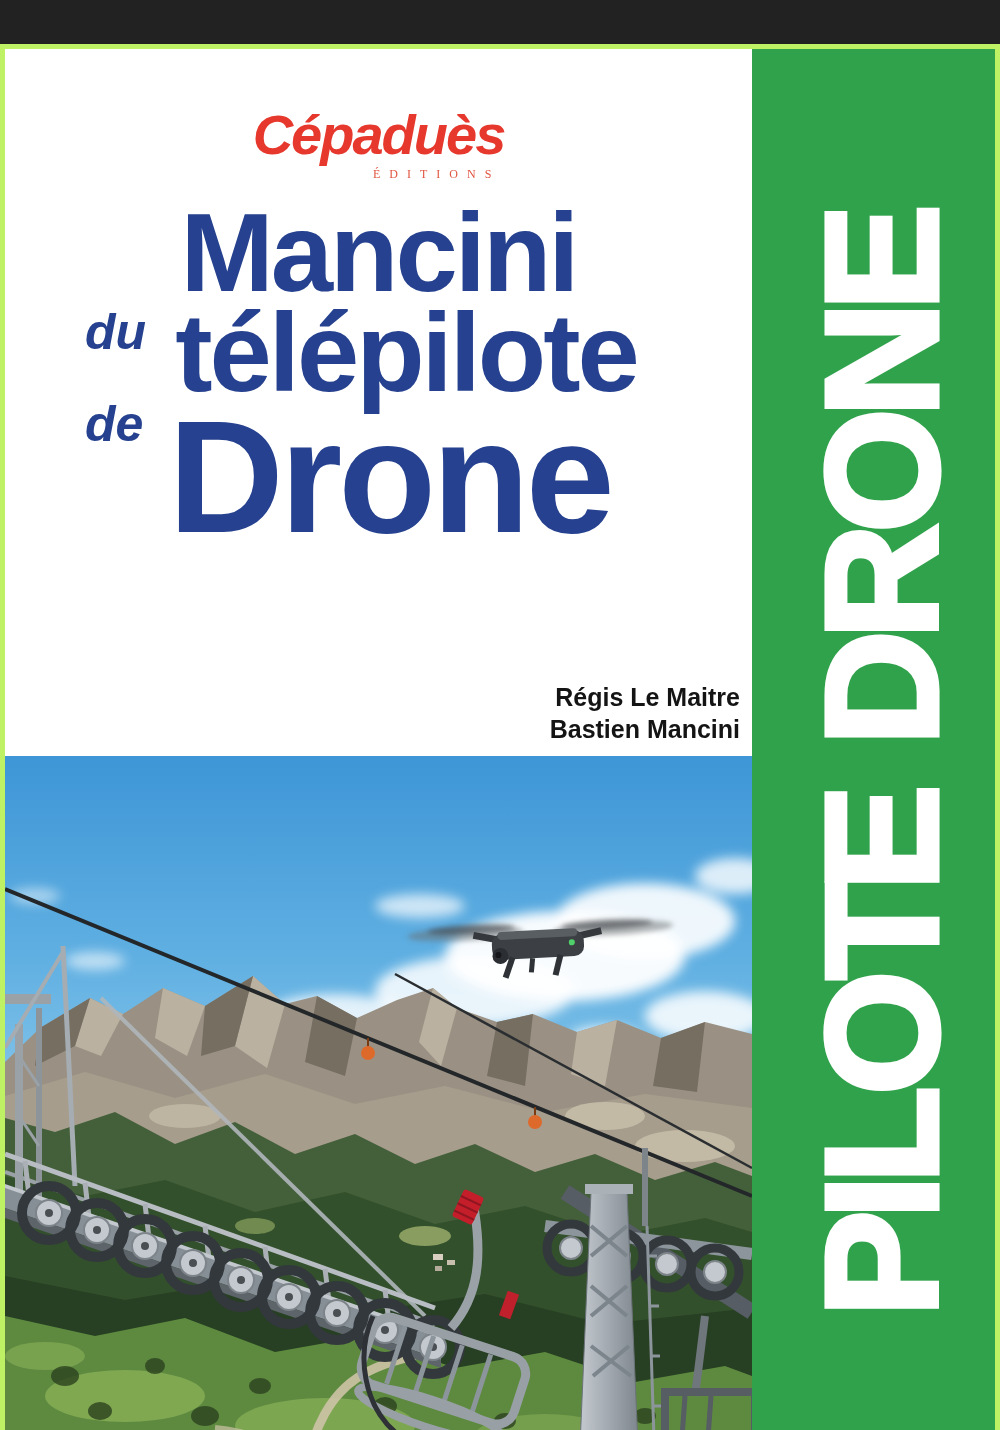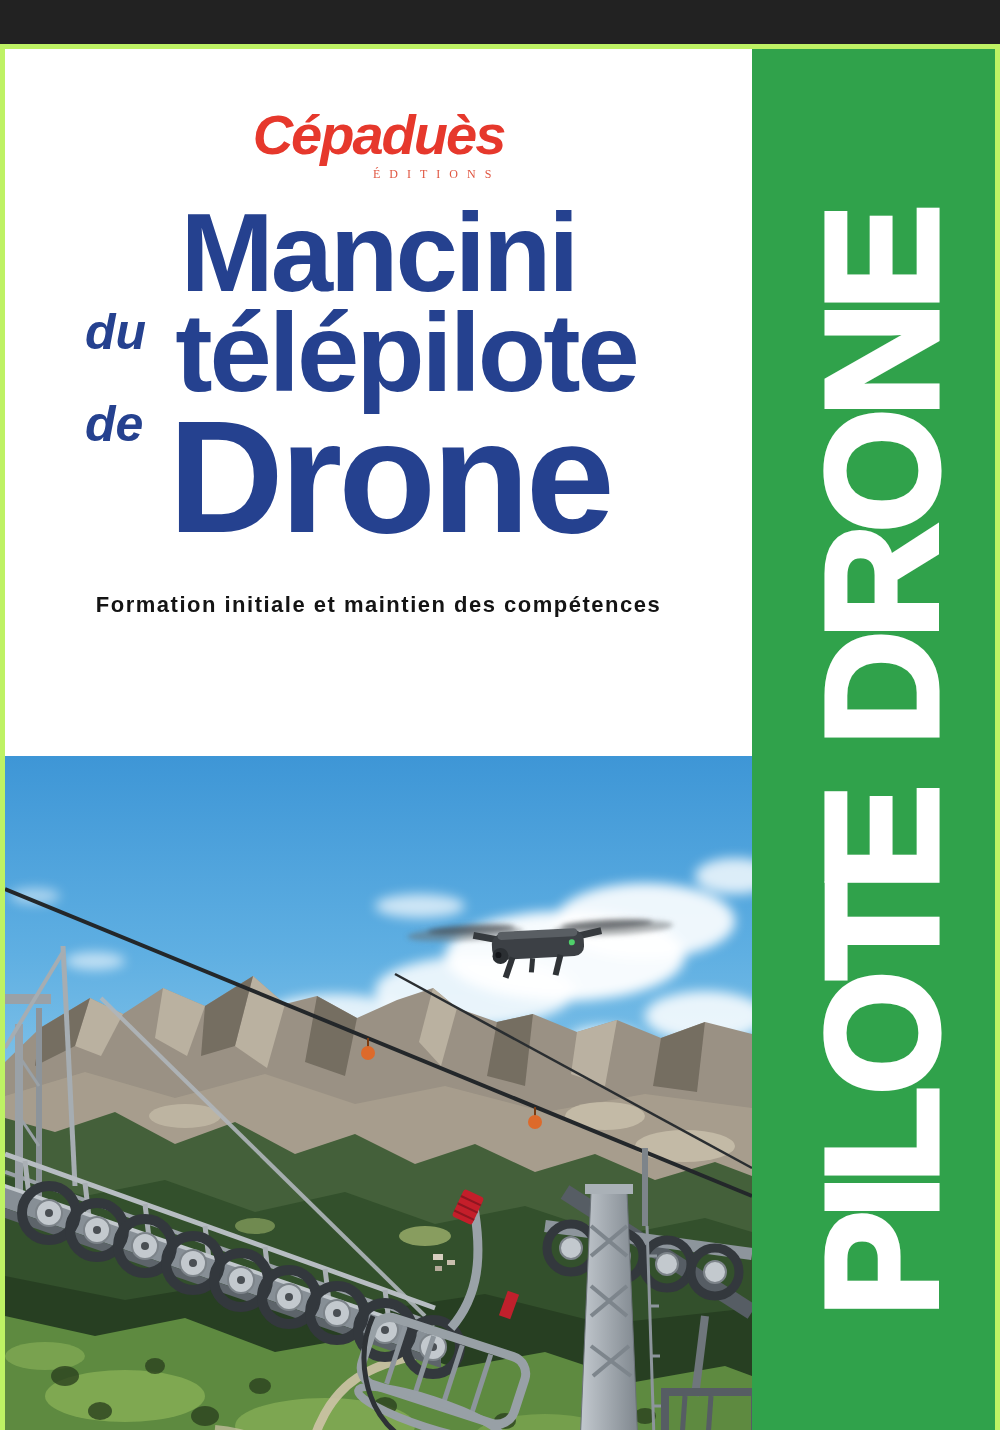--- a/index.html
+++ b/index.html
@@ -75,23 +75,26 @@
         <div class="logo-sub">ÉDITIONS</div>
       </div>
     </div>
 
     <div class="t-line t-manuel">Mancini</div>
     <div class="t-small t-du">du</div>
     <div class="t-line t-telepilote">télépilote</div>
     <div class="t-small t-de">de</div>
     <div class="t-line t-drone">Drone</div>
 
-    <div class="subtitle">Formation initiale et maintien des compétences</div>
-
-
+
+
+    <div class="authors">
+      <div>Régis Le Maitre</div>
+      <div>Bastien Mancini</div>
+    </div>
 
     <div class="photo">
       <svg viewBox="0 0 747 713" width="747" height="713">
         <defs>
           <linearGradient id="skyG" x1="0" y1="0" x2="0" y2="1">
             <stop offset="0%" stop-color="#3E96D6"></stop>
             <stop offset="45%" stop-color="#5FAFE2"></stop>
             <stop offset="100%" stop-color="#9ED3EE"></stop>
           </linearGradient>
           <linearGradient id="steelG" x1="0" y1="0" x2="1" y2="0">

